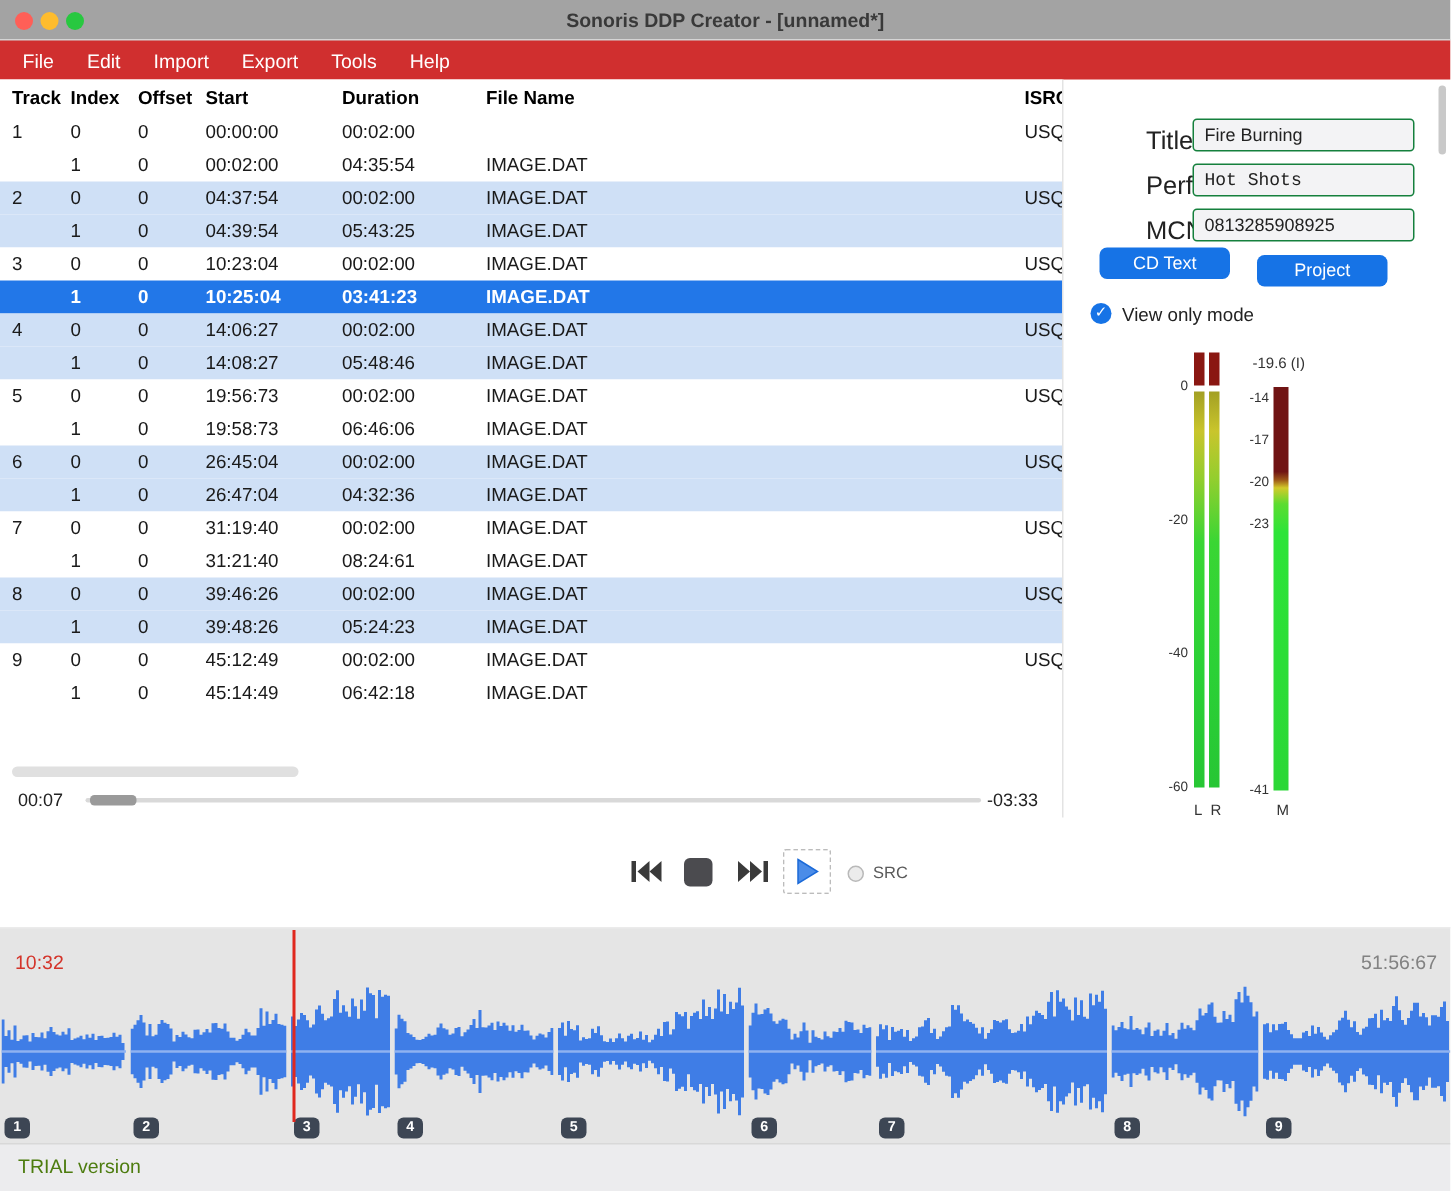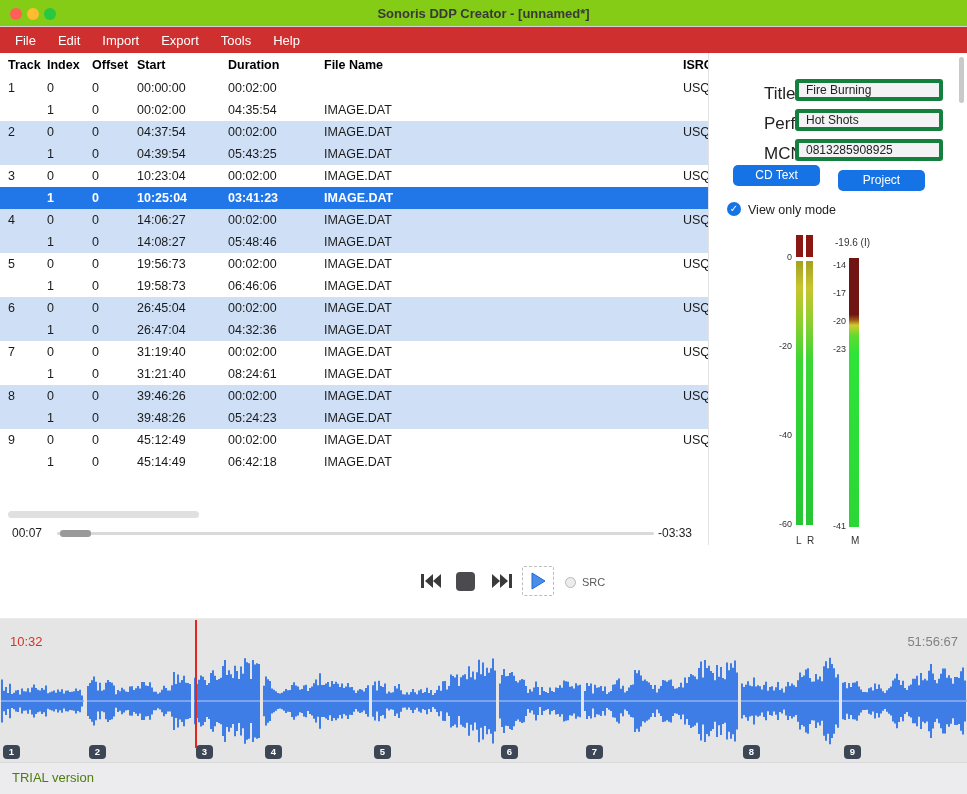--- a/index.html
+++ b/index.html
@@ -1,20 +1,20 @@
 <!DOCTYPE html>
 <html><head>
 <meta charset="utf-8">
 <style>
 *{margin:0;padding:0;box-sizing:border-box;font-family:"Liberation Sans",sans-serif}
 html,body{width:967px;height:794px}
 body{position:relative;background:#fff;overflow:hidden}
 
 
-#titlebar{position:absolute;left:0;top:0;width:967px;height:27px;background:#84cc16;border-bottom:1px solid #d4d4d4}
+#titlebar{position:absolute;left:0;top:0;width:967px;height:27px;background:#a3a3a3;border-bottom:1px solid #d4d4d4}
 .tl{position:absolute;top:8px;width:12px;height:12px;border-radius:50%}
 #tl-close{left:10px;background:#ff5f57}
 #tl-min{left:27px;background:#febc2e}
 #tl-zoom{left:44px;background:#28c840}
 #win-title{position:absolute;left:0;top:6px;width:100%;text-align:center;font-size:13px;font-weight:bold;color:#393939}
 
 
 #menubar{position:absolute;left:0;top:27px;width:967px;height:26px;background:#d02f2f;display:flex;align-items:center;gap:22px;padding-left:15px}
 .menu-item{color:#fff;font-size:13px;cursor:default}
 
@@ -31,21 +31,21 @@
 
 #h-scrollbar{position:absolute;left:8px;top:511px;width:191px;height:7px;border-radius:4px;background:#e0e0e0}
 #panel-scrollbar{position:absolute;left:959px;top:57px;width:5px;height:46px;border-radius:3px;background:#c9c9c9}
 #elapsed{position:absolute;left:12px;top:526px;font-size:12px;color:#222}
 #remaining{position:absolute;left:658px;top:526px;font-size:12px;color:#222}
 #seek-track{position:absolute;left:57px;top:532px;width:597px;height:3px;background:#d9d9d9;border-radius:2px}
 #seek-thumb{position:absolute;left:3px;top:-2px;width:31px;height:7px;background:#9a9a9a;border-radius:3px}
 
 
 .fld-label{position:absolute;left:764px;font-size:17px;color:#222}
-.fld-input{position:absolute;left:795px;width:148px;height:22px;background:#f3f3f5;border:4px solid #15803d;border-radius:3px;font-size:12px;color:#222;padding:0 7px;outline:none}
+.fld-input{position:absolute;left:795px;width:148px;height:22px;background:#f3f3f5;border:1px solid #15803d;border-radius:3px;font-size:12px;color:#222;padding:0 7px;outline:none}
 .btn{position:absolute;height:21px;background:#1673e6;border:none;border-radius:5px;color:#fff;font-size:12px;text-align:center;line-height:21px;cursor:default}
 #btn-cdtext{left:733px;top:165px;width:87px}
 #btn-project{left:838px;top:170px;width:87px}
 #viewonly-icon{position:absolute;left:727px;top:202px;width:14px;height:14px;border-radius:50%;background:#1673e6;color:#fff;font-size:10px;line-height:14px;text-align:center}
 #viewonly-label{position:absolute;left:748px;top:203px;font-size:12.5px;color:#222}
 
 
 .clip-seg{position:absolute;top:235px;width:7px;height:22px;background:#8a1712}
 #clip-l{left:796px}#clip-r{left:806px}
 .lr-bar{position:absolute;top:261px;width:7px;height:264px;background:linear-gradient(180deg,#a3a024 0%,#c9c52c 10%,#93ce2e 22%,#3ad634 38%,#2bd136 70%,#27c634 100%)}
@@ -276,21 +276,21 @@
   <div id="h-scrollbar"></div>
   <span id="elapsed">00:07</span>
   <div id="seek-track">
     <div id="seek-thumb"></div>
   </div>
   <span id="remaining">-03:33</span>
 
   <label class="fld-label" style="top:84px">Title</label>
   <input class="fld-input" style="top: 79px;" value="Fire Burning">
   <label class="fld-label" style="top:114px">Performer</label>
-  <input class="fld-input" style="top: 109px;" value="Hot Shots">
+  <input class="fld-input" style="top: 109px; font-family: Liberation Mono, monospace;" value="Hot Shots">
   <label class="fld-label" style="top:144px">MCN</label>
   <input class="fld-input" style="top: 139px;" value="0813285908925">
   <button class="btn" id="btn-cdtext">CD Text</button>
   <button class="btn" id="btn-project">Project</button>
   <span id="viewonly-icon">✓</span>
   <span id="viewonly-label">View only mode</span>
   <div id="panel-scrollbar"></div>
 
   <div class="clip-seg" id="clip-l"></div>
   <div class="clip-seg" id="clip-r"></div>

